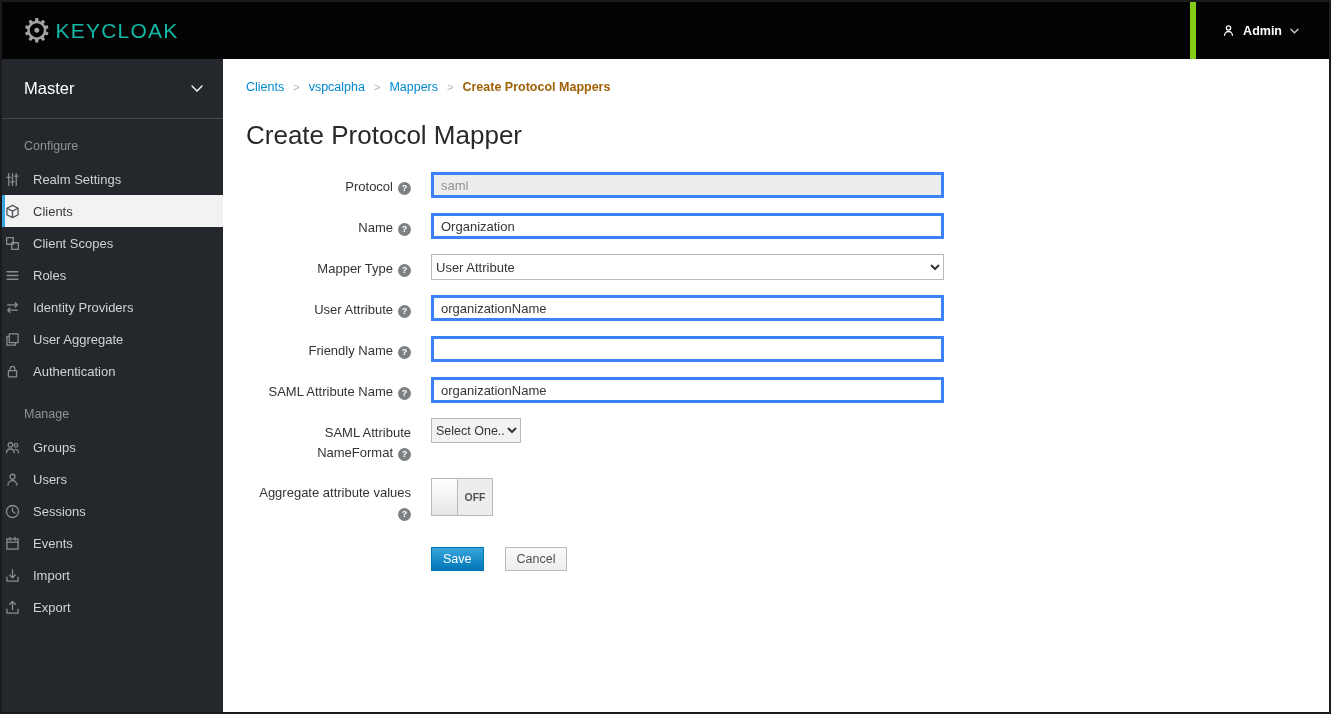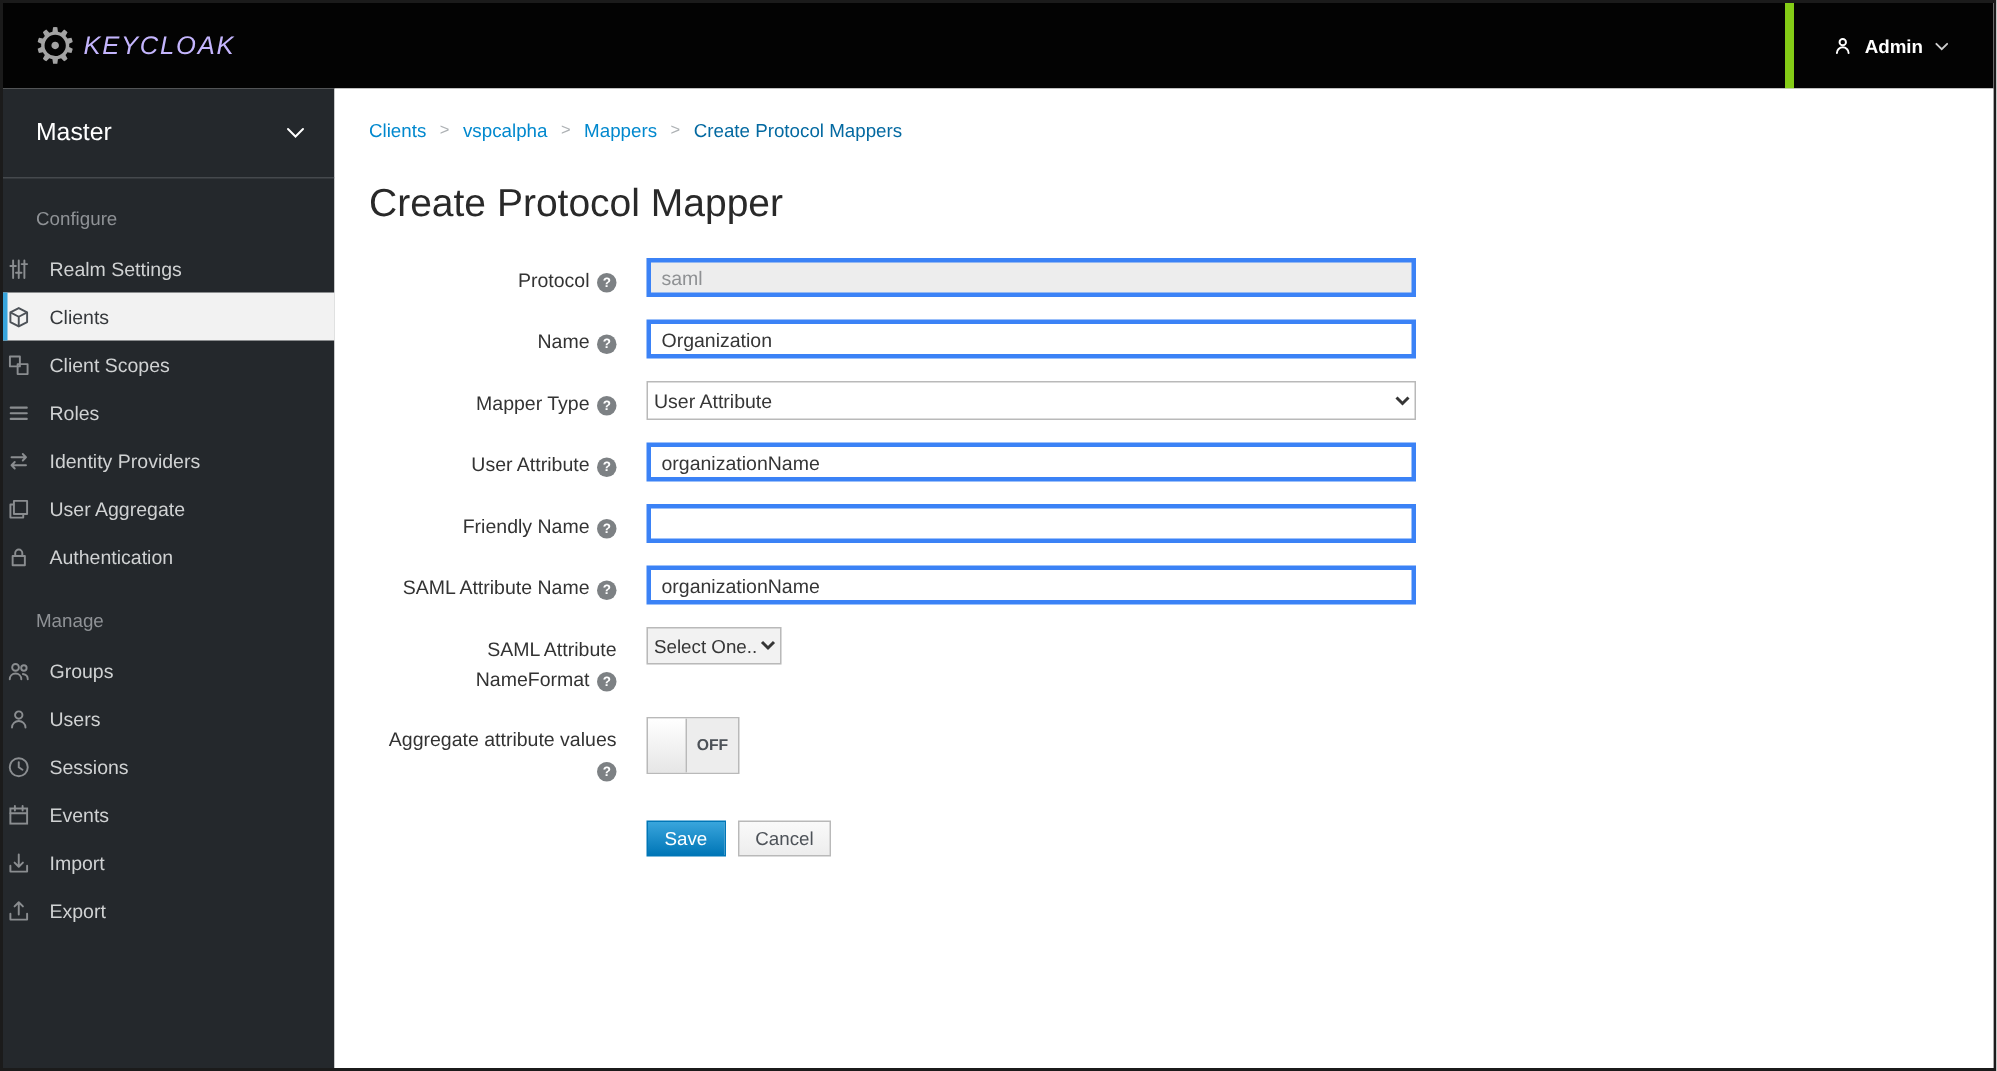--- a/index.html
+++ b/index.html
@@ -14,21 +14,21 @@
     display: flex; flex-direction: column;
     overflow: hidden; background: #fff;
   }
   
   .header {
     height: 57px; background: #030303; flex-shrink: 0;
     display: flex; align-items: center; justify-content: space-between;
   }
   .brand { display: flex; align-items: center; padding-left: 20px; gap: 4px; }
   .logo-mark { color: #a3a3a3; font-size: 33px; line-height: 1; display: flex; align-items: center; }
-  .logo-text { color: #c4b5fd; font-size: 17px; letter-spacing: 1.2px; font-weight: 400; font-style: italic; }
+  .logo-text { color: #14b8a6; font-size: 21px; letter-spacing: 1.2px; font-weight: 400; }
   .user-menu {
     height: 100%; display: flex; align-items: center; gap: 8px;
     padding: 0 30px 0 26px; border-left: 6px solid #84cc16;
     color: #fff; font-size: 12.5px; font-weight: 600; cursor: pointer;
   }
   .user-menu svg { display: block; }
   
   .body-row { flex: 1; display: flex; min-height: 0; justify-content: space-between; }
   
   .sidebar { width: 221px; background: #24282c; flex-shrink: 0; display: flex; flex-direction: column; }
@@ -48,21 +48,21 @@
   }
   .nav-item .icon { color: #8a8d90; width: 15px; display: flex; justify-content: center; }
   .nav-item .icon svg { display: block; }
   .nav-item.active { background: #f2f2f2; color: #35383b; border-left-color: #39a5dc; }
   .nav-item.active .icon { color: #4d5258; }
   
   .main { flex: 1; background: #fff; padding: 21px 20px 0 23px; overflow: hidden; }
   .breadcrumb { font-size: 12.5px; display: flex; align-items: center; gap: 9px; }
   .breadcrumb a { color: #0088ce; text-decoration: none; cursor: pointer; }
   .breadcrumb .sep { color: #aeb2b5; font-size: 11px; }
-  .breadcrumb .current { color: #0369a1; }
+  .breadcrumb .current { color: #a16207; font-weight: bold; }
   .page-title { font-size: 26px; font-weight: 300; color: #292929; margin: 26px 0 21px; }
   
   .form-row { display: flex; margin-bottom: 15px; }
   .form-label {
     width: 185px; flex-shrink: 0; padding: 5px 20px 0 0;
     text-align: right; font-size: 13px; color: #333; line-height: 1.55;
   }
   .help-icon {
     display: inline-block; width: 13px; height: 13px; border-radius: 50%;
     background: #7d8184; color: #fff; font-size: 9px; font-weight: 700;
@@ -89,21 +89,21 @@
     border: 1px solid #b9b9b9; cursor: pointer; overflow: hidden;
   }
   .toggle-handle {
     width: 26px; flex-shrink: 0; border-right: 1px solid #b9b9b9;
     background: linear-gradient(#ffffff, #e6e6e6);
   }
   .toggle-label {
     flex: 1; display: flex; align-items: center; justify-content: center;
     background: #ededed; color: #4d5258; font-size: 10.5px; font-weight: 700;
   }
-  .buttons-row { margin-left: 185px; margin-top: 23px; display: flex; gap: 8px; }
+  .buttons-row { margin-left: 185px; margin-top: 23px; display: flex; gap: 21px; }
   .btn {
     font-size: 12.5px; padding: 4px 11px; border: 1px solid; cursor: pointer;
     font-family: "Liberation Sans", sans-serif;
   }
   .btn-primary { background: linear-gradient(#39a5dc, #0076b7); border-color: #0076b7; color: #fff; }
   .btn-default { background: linear-gradient(#fafafa, #ededed); border-color: #b9b9b9; color: #4d5258; }
 </style>
 </head>
 <body>
 

